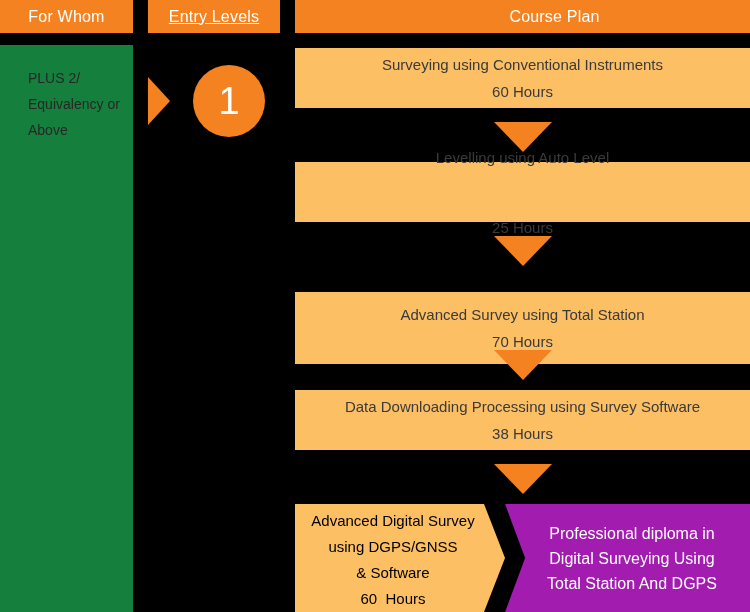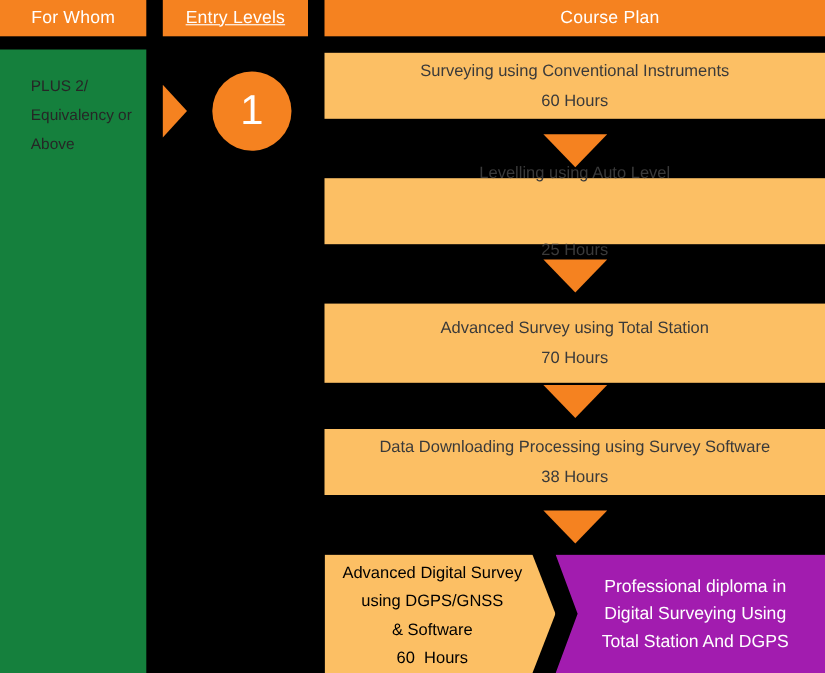--- a/index.html
+++ b/index.html
@@ -91,21 +91,21 @@
     justify-content: center;
     font-size: 15px;
     line-height: 27px;
     box-sizing: border-box;
   }
   .course-box .title { display: block; }
   .course-box .hours { display: block; }
 
   #box-1 { top: 48px;  height: 60px; }
   #box-2 { top: 162px; height: 60px; gap: 43px; }
-  #box-3 { top: 276px; height: 72px; }
+  #box-3 { top: 292px; height: 72px; }
   #box-4 { top: 390px; height: 60px; }
 
   .down-arrow {
     position: absolute;
     left: 494px;
     width: 0;
     height: 0;
     border-left: 29px solid transparent;
     border-right: 29px solid transparent;
     border-top: 30px solid #F58220;

